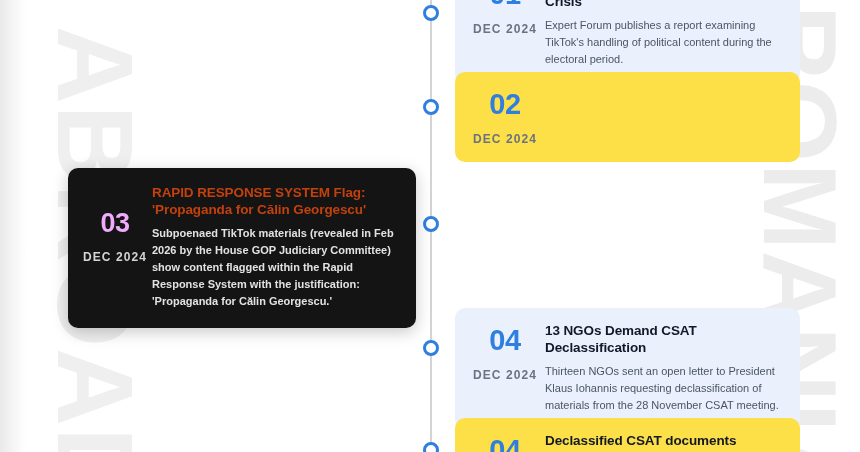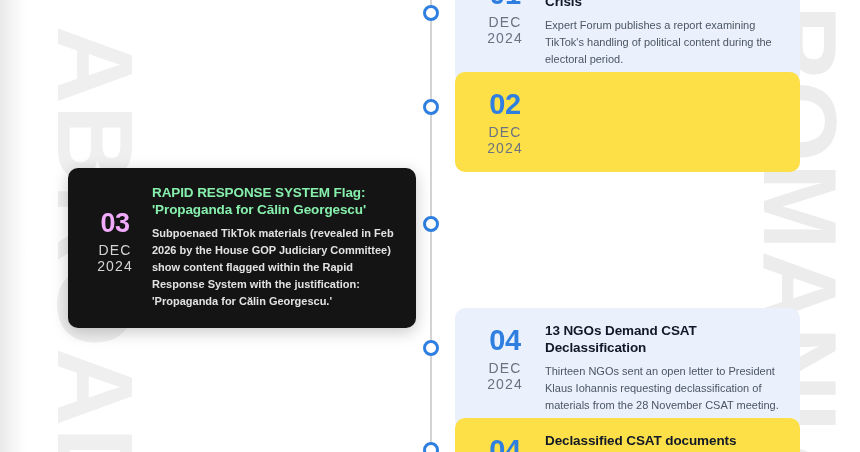--- a/index.html
+++ b/index.html
@@ -107,38 +107,38 @@
   .card-day {
     font-size: 29px;
     font-weight: 700;
     line-height: 1;
     color: #2f7fe0;
     letter-spacing: -0.5px;
   }
   .card.dark .card-day { color: #f0abfc; }
 
   .card-month {
-    margin-top: 5px;
-    font-size: 14px;
-    font-weight: 400;
+    margin-top: 13px;
+    font-size: 12px;
+    font-weight: 700;
     letter-spacing: 1.1px;
     color: #6b7280;
   }
   .card.dark .card-month { color: #d4d4d4; }
 
   .card-body { flex: 1 1 auto; min-width: 0; padding-left: 4px; }
 
   .card-title {
     font-size: 13.5px;
     font-weight: 700;
     color: #111827;
     line-height: 1.28;
     letter-spacing: -0.1px;
   }
-  .card.dark .card-title { color: #86efac; }
+  .card.dark .card-title { color: #c2410c; }
 
   .card-desc {
     margin-top: 6px;
     font-size: 11px;
     line-height: 1.55;
     color: #4b5563;
   }
   .card.dark .card-desc { color: #e2e2e2; font-weight: bold; }
 
   

